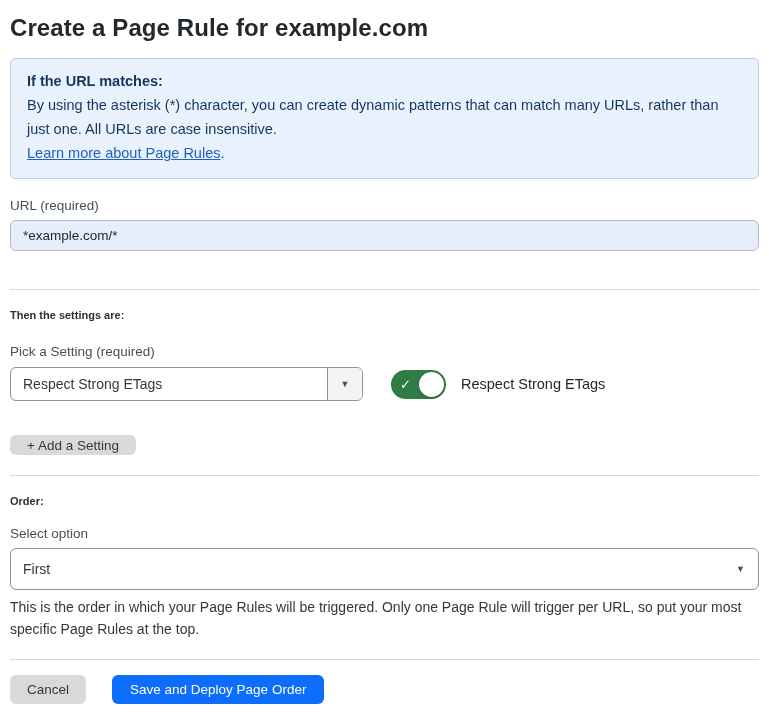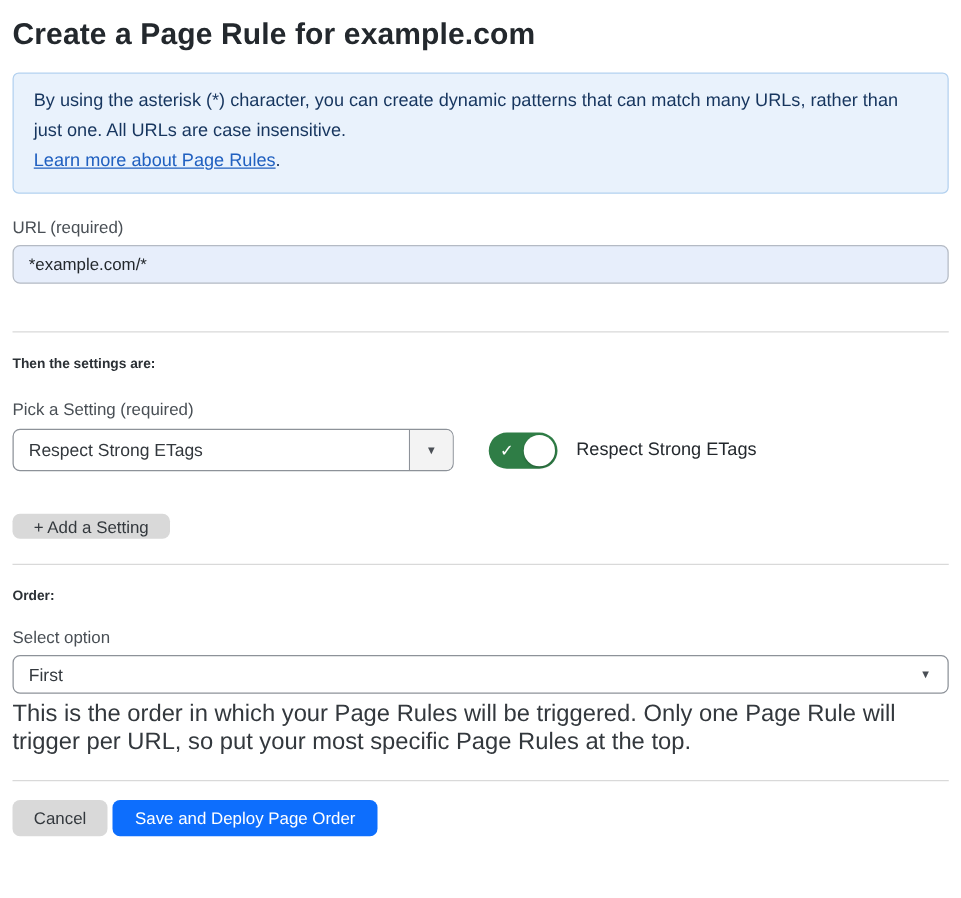--- a/index.html
+++ b/index.html
@@ -75,37 +75,38 @@
     box-shadow:0 1px 2px rgba(0,0,0,.25);
   }
   .toggle-label{margin-left:15px;font-size:14.5px;color:#23282d;}
   .btn{
     border:none;border-radius:6px;height:20px;
     font-family:"Liberation Sans","DejaVu Sans",sans-serif;
     font-size:13.5px;color:#33383d;background:var(--button-grey);
     padding:0 17px;cursor:pointer;display:inline-flex;align-items:center;
   }
   .add-setting-btn{margin-top:34px;}
-  .order-select{width:100%;height:31px;margin-top:7px;}
+  .order-select{width:100%;height:42px;margin-top:7px;}
   .order-select .plain-arrow{margin-right:13px;}
   .help-text{
-    margin-top:6px;font-size:19px;line-height:22px;color:#33383d;max-width:740px;
+    margin-top:6px;font-size:14px;line-height:22px;color:#33383d;max-width:740px;
   }
-  .footer{margin-top:15px;display:flex;gap:4px;}
+  .footer{margin-top:15px;display:flex;gap:26px;}
   .footer .btn{height:29px;}
   .primary-btn{background:var(--primary-blue);color:#fff;padding:0 18px;}
 </style>
 </head>
 <body>
 
 <div class="page">
 
   <h1 class="page-title">Create a Page Rule for example.com</h1>
 
   <div class="info-box">
+    <div class="info-heading">If the URL matches:</div>
     <div class="info-body">By using the asterisk (*) character, you can create dynamic patterns that can match many URLs, rather than just one. All URLs are case insensitive.</div>
     <div><span class="info-link">Learn more about Page Rules</span><span>.</span></div>
   </div>
 
   <div class="field-label">URL (required)</div>
   <input class="url-input" type="text" value="*example.com/*" style="">
 
   <hr class="divider">
 
   <h2 class="section-heading">Then the settings are:</h2>

